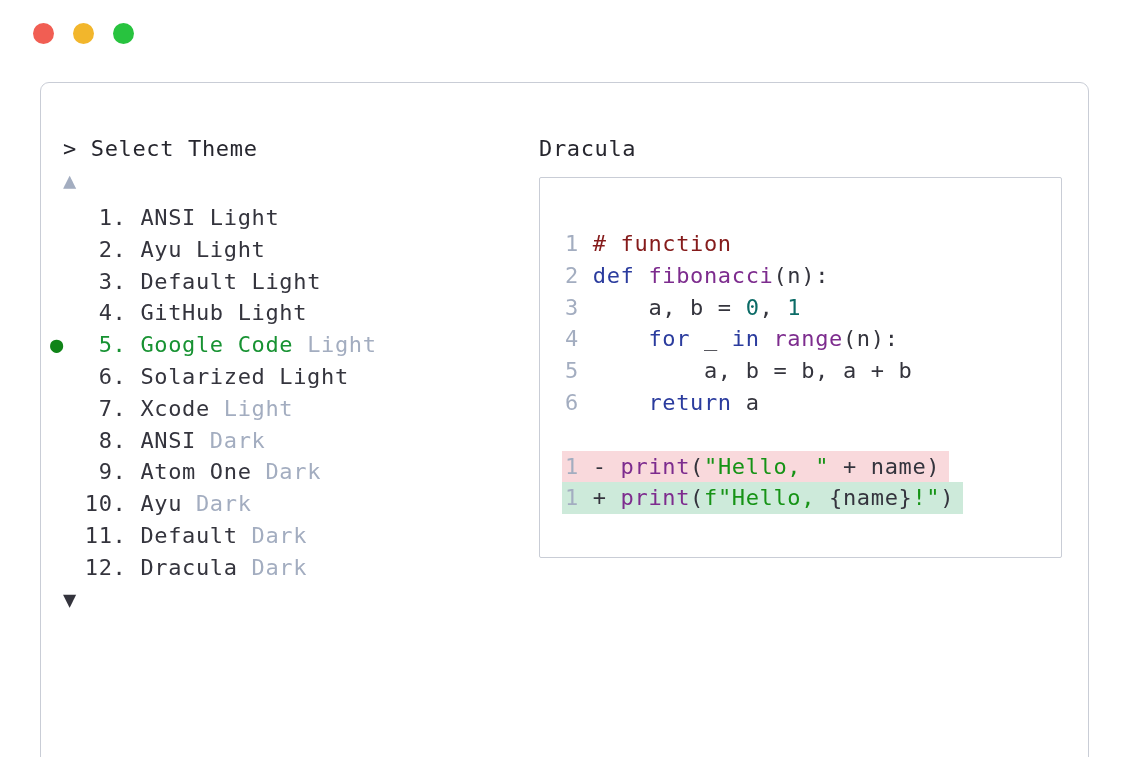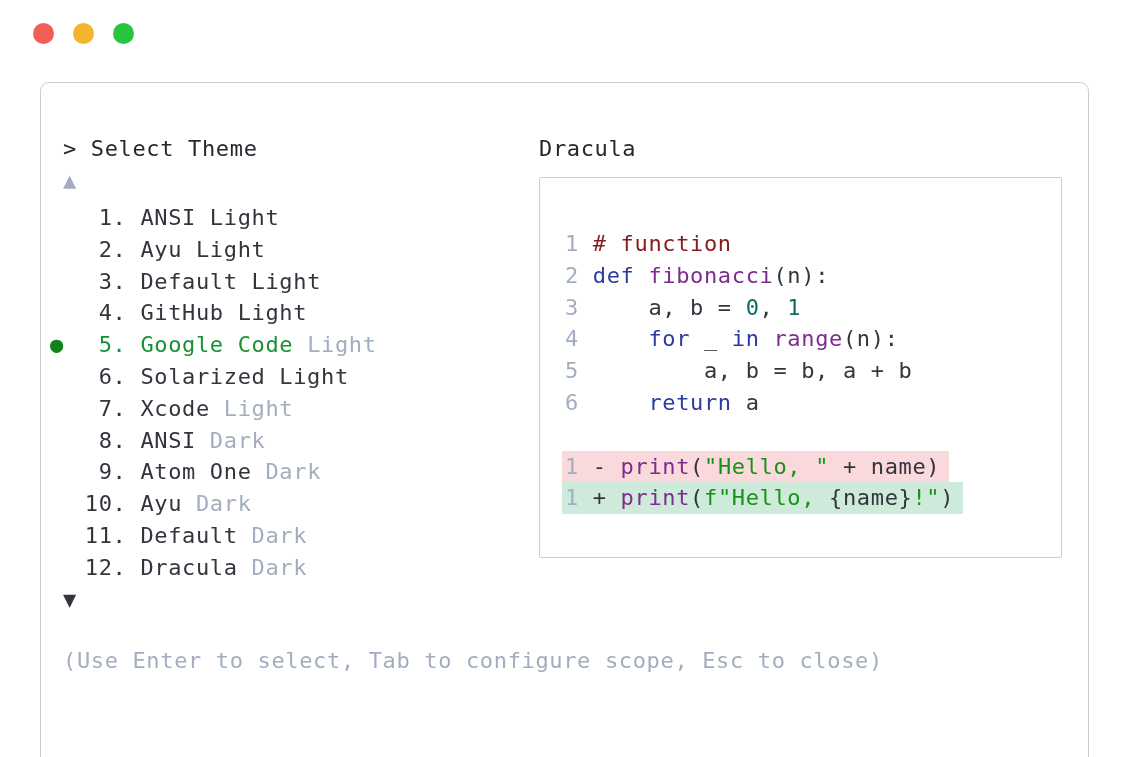--- a/index.html
+++ b/index.html
@@ -39,17 +39,16 @@
     <span class="dot" style="background: rgb(241, 94, 83);"></span>
     <span class="dot" style="background: rgb(242, 182, 44);"></span>
     <span class="dot" style="background: rgb(40, 195, 63);"></span>
   </div>
 
 <div class="panel">
   <div class="title mono">&gt; Select Theme</div>
   <div class="scroll-up mono">▲</div>
   <div class="theme-list mono"><div class="theme-row"><span style="color: rgb(52, 52, 61);">   1. </span><span style="color: rgb(52, 52, 61);">ANSI</span><span style="color: rgb(52, 52, 61);"> Light</span></div><div class="theme-row"><span style="color: rgb(52, 52, 61);">   2. </span><span style="color: rgb(52, 52, 61);">Ayu</span><span style="color: rgb(52, 52, 61);"> Light</span></div><div class="theme-row"><span style="color: rgb(52, 52, 61);">   3. </span><span style="color: rgb(52, 52, 61);">Default</span><span style="color: rgb(52, 52, 61);"> Light</span></div><div class="theme-row"><span style="color: rgb(52, 52, 61);">   4. </span><span style="color: rgb(52, 52, 61);">GitHub</span><span style="color: rgb(52, 52, 61);"> Light</span></div><div class="theme-row"><span class="bullet" style="color: rgb(16, 132, 24);">●</span><span style="color: rgb(23, 146, 50);">   5. </span><span style="color: rgb(23, 146, 50);">Google Code</span><span style="color: rgb(163, 173, 192);"> Light</span></div><div class="theme-row"><span style="color: rgb(52, 52, 61);">   6. </span><span style="color: rgb(52, 52, 61);">Solarized</span><span style="color: rgb(52, 52, 61);"> Light</span></div><div class="theme-row"><span style="color: rgb(52, 52, 61);">   7. </span><span style="color: rgb(52, 52, 61);">Xcode</span><span style="color: rgb(163, 173, 192);"> Light</span></div><div class="theme-row"><span style="color: rgb(52, 52, 61);">   8. </span><span style="color: rgb(52, 52, 61);">ANSI</span><span style="color: rgb(163, 173, 192);"> Dark</span></div><div class="theme-row"><span style="color: rgb(52, 52, 61);">   9. </span><span style="color: rgb(52, 52, 61);">Atom One</span><span style="color: rgb(163, 173, 192);"> Dark</span></div><div class="theme-row"><span style="color: rgb(52, 52, 61);">  10. </span><span style="color: rgb(52, 52, 61);">Ayu</span><span style="color: rgb(163, 173, 192);"> Dark</span></div><div class="theme-row"><span style="color: rgb(52, 52, 61);">  11. </span><span style="color: rgb(52, 52, 61);">Default</span><span style="color: rgb(163, 173, 192);"> Dark</span></div><div class="theme-row"><span style="color: rgb(52, 52, 61);">  12. </span><span style="color: rgb(52, 52, 61);">Dracula</span><span style="color: rgb(163, 173, 192);"> Dark</span></div></div>
   <div class="scroll-down mono">▼</div>
-  <div class="footer-hint mono">(Use Enter to select, Tab to configure scope, Esc to close)</div>
 
   <div class="preview-label mono">Dracula</div>
   <div class="preview-box mono"><div class="code-line"><span class="line-inner"><span style="color: rgb(163, 173, 192);">1 </span><span style="color: rgb(133, 27, 27);"># function</span></span></div><div class="code-line"><span class="line-inner"><span style="color: rgb(163, 173, 192);">2 </span><span style="color: rgb(43, 60, 158);">def</span><span style="color: rgb(52, 52, 61);"> </span><span style="color: rgb(125, 44, 142);">fibonacci</span><span style="color: rgb(52, 52, 61);">(n):</span></span></div><div class="code-line"><span class="line-inner"><span style="color: rgb(163, 173, 192);">3 </span><span style="color: rgb(52, 52, 61);">    a, b = </span><span style="color: rgb(11, 107, 102);">0</span><span style="color: rgb(52, 52, 61);">, </span><span style="color: rgb(11, 107, 102);">1</span></span></div><div class="code-line"><span class="line-inner"><span style="color: rgb(163, 173, 192);">4 </span><span style="color: rgb(52, 52, 61);">    </span><span style="color: rgb(43, 60, 158);">for</span><span style="color: rgb(52, 52, 61);"> _ </span><span style="color: rgb(43, 60, 158);">in</span><span style="color: rgb(52, 52, 61);"> </span><span style="color: rgb(125, 44, 142);">range</span><span style="color: rgb(52, 52, 61);">(n):</span></span></div><div class="code-line"><span class="line-inner"><span style="color: rgb(163, 173, 192);">5 </span><span style="color: rgb(52, 52, 61);">        a, b = b, a + b</span></span></div><div class="code-line"><span class="line-inner"><span style="color: rgb(163, 173, 192);">6 </span><span style="color: rgb(52, 52, 61);">    </span><span style="color: rgb(43, 60, 158);">return</span><span style="color: rgb(52, 52, 61);"> a</span></span></div><div class="code-line"><span class="line-inner">&nbsp;</span></div><div class="code-line"><span class="line-inner bg-removed"><span style="color: rgb(163, 173, 192);">1 </span><span style="color: rgb(52, 52, 61);">- </span><span style="color: rgb(125, 44, 142);">print</span><span style="color: rgb(52, 52, 61);">(</span><span style="color: rgb(22, 147, 22);">"Hello, "</span><span style="color: rgb(52, 52, 61);"> + name)</span></span></div><div class="code-line"><span class="line-inner bg-added"><span style="color: rgb(163, 173, 192);">1 </span><span style="color: rgb(52, 52, 61);">+ </span><span style="color: rgb(125, 44, 142);">print</span><span style="color: rgb(52, 52, 61);">(</span><span style="color: rgb(22, 147, 22);">f"Hello, </span><span style="color: rgb(52, 52, 61);">{name}</span><span style="color: rgb(22, 147, 22);">!"</span><span style="color: rgb(52, 52, 61);">)</span></span></div></div>
 </div>
 
 </body></html>

